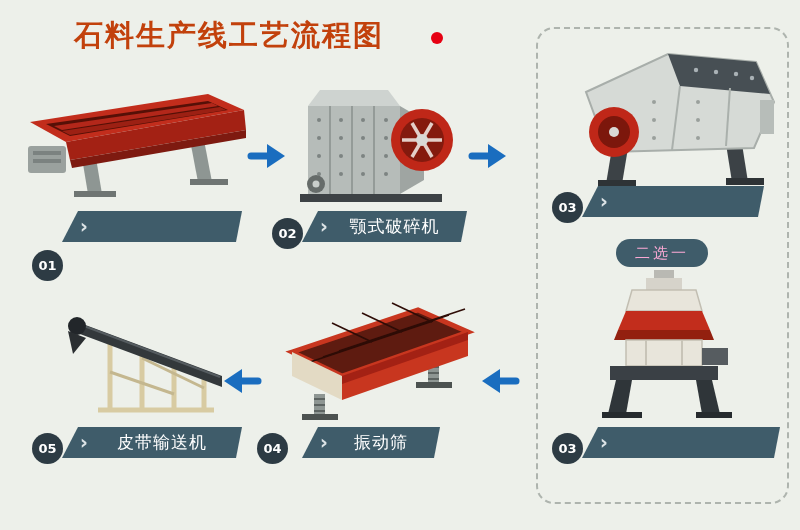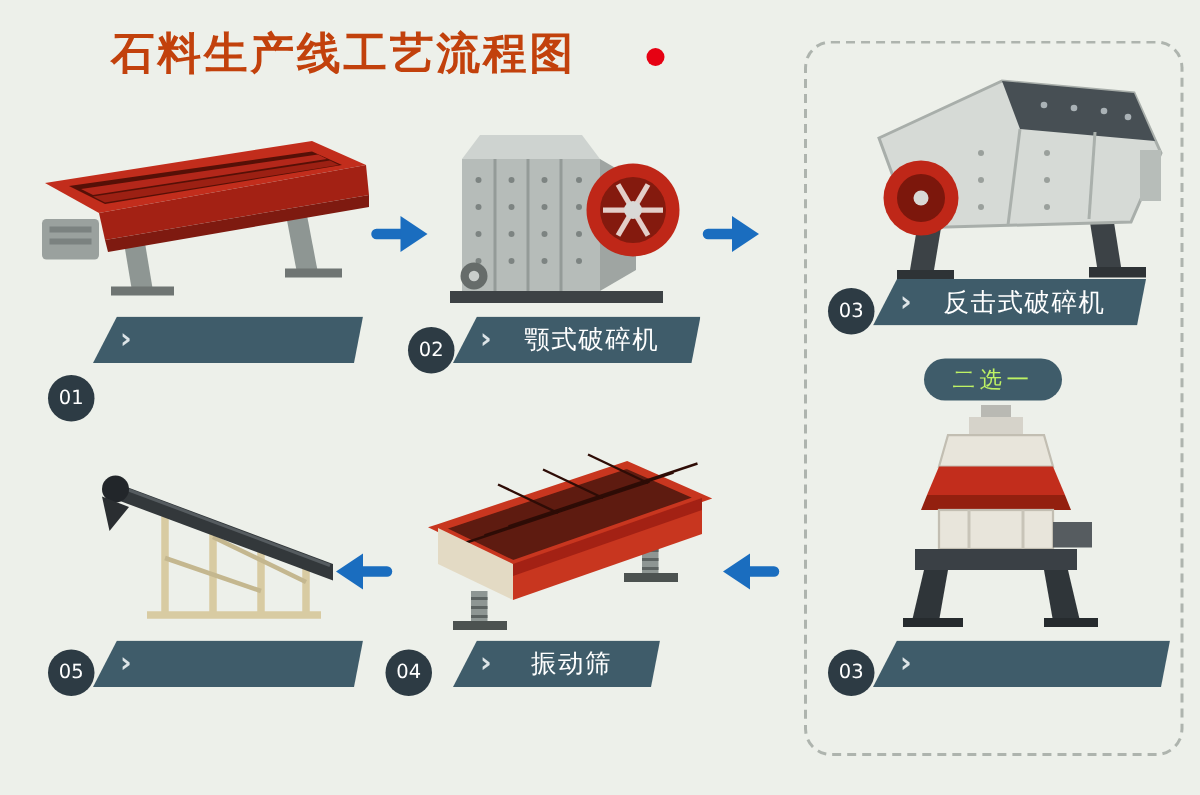--- a/index.html
+++ b/index.html
@@ -11,33 +11,33 @@
   .title-dot { position:absolute; left:431px; top:32px; width:12px; height:12px;
                border-radius:50%; background:#e60113; }
 
   .dashed-box { position:absolute; left:536px; top:27px; width:253px; height:477px;
                 border:2px dashed #aeb4ae; border-radius:18px; }
 
   .machine { position:absolute; }
   .machine svg { display:block; width:100%; height:100%; }
 
   .num-circle { position:absolute; width:31px; height:31px; border-radius:50%;
-                background:#2d3b44; color:#ffffff; font-size:13px; font-weight:normal;
+                background:#2d3b44; color:#ffffff; font-size:13px; font-weight:bold;
                 display:flex; align-items:center; justify-content:center; z-index:3; }
 
   .banner { position:absolute; height:31px; background:#3f5c6a; color:#ffffff;
             font-size:17px; display:flex; align-items:center; padding:0 12px 0 8px;
             clip-path:polygon(16px 0, 100% 0, calc(100% - 6px) 100%, 0 100%); z-index:2; }
   .banner .chev { color:#dde4e7; font-weight:bold; font-size:19px; margin:0 6px 2px 10px; }
   .banner .lbl { flex:1; text-align:center; letter-spacing:1px; white-space:nowrap; }
 
   .arrow { position:absolute; width:40px; height:30px; }
 
   .choose-badge { position:absolute; left:616px; top:239px; width:92px; height:28px;
-                  background:#3f5c6a; color:#bef264; font-size:15px; letter-spacing:3px;
+                  background:#3f5c6a; color:#f9a8d4; font-size:15px; letter-spacing:3px;
                   display:flex; align-items:center; justify-content:center;
                   border-radius:14px; z-index:2; }
 </style>
 </head>
 <body>
 
 <div class="stage">
 
   <div class="title">石料生产线工艺流程图</div>
   <div class="title-dot"></div>
@@ -151,21 +151,20 @@
       </g>
       <circle cx="64" cy="92" r="25" fill="#bf2718"></circle>
       <circle cx="64" cy="92" r="16" fill="#7c170c"></circle>
       <circle cx="64" cy="92" r="5" fill="#d9d9d6"></circle>
       <rect x="210" y="60" width="14" height="34" fill="#b7bdb9"></rect>
     </svg>
   </div>
   <div class="num-circle" style="left:552px; top:192px;">03</div>
   <div class="banner" style="left:582px; top:186px; width:182px;">
     <span class="chev">›</span>
-    <span class="lbl">反击式破碎机</span>
   </div>
 
   <div class="choose-badge">二选一</div>
 
   <div class="machine" style="left:598px; top:268px; width:134px; height:158px;">
     <svg viewBox="0 0 134 158">
       <rect x="56" y="2" width="20" height="9" fill="#b9b9b3"></rect>
       <rect x="48" y="10" width="36" height="12" fill="#d6d3ca"></rect>
       <polygon points="34,22 98,22 104,43 28,43" fill="#e8e5db" stroke="#c2beb2" stroke-width="1.5"></polygon>
       <polygon points="28,43 104,43 112,62 20,62" fill="#c22d1c"></polygon>
@@ -251,15 +250,16 @@
       </g>
       <polygon points="6,20 156,76 156,87 6,31" fill="#33383b"></polygon>
       <line x1="10" y1="23" x2="154" y2="77" stroke="#565c60" stroke-width="2"></line>
       <circle cx="11" cy="26" r="9" fill="#22262a"></circle>
       <polygon points="2,31 20,38 7,54" fill="#2a2e31"></polygon>
     </svg>
   </div>
   <div class="num-circle" style="left:32px; top:433px;">05</div>
   <div class="banner" style="left:62px; top:427px; width:180px;">
     <span class="chev">›</span>
+    <span class="lbl">皮带输送机</span>
   </div>
 
 </div>
 
 </body></html>

